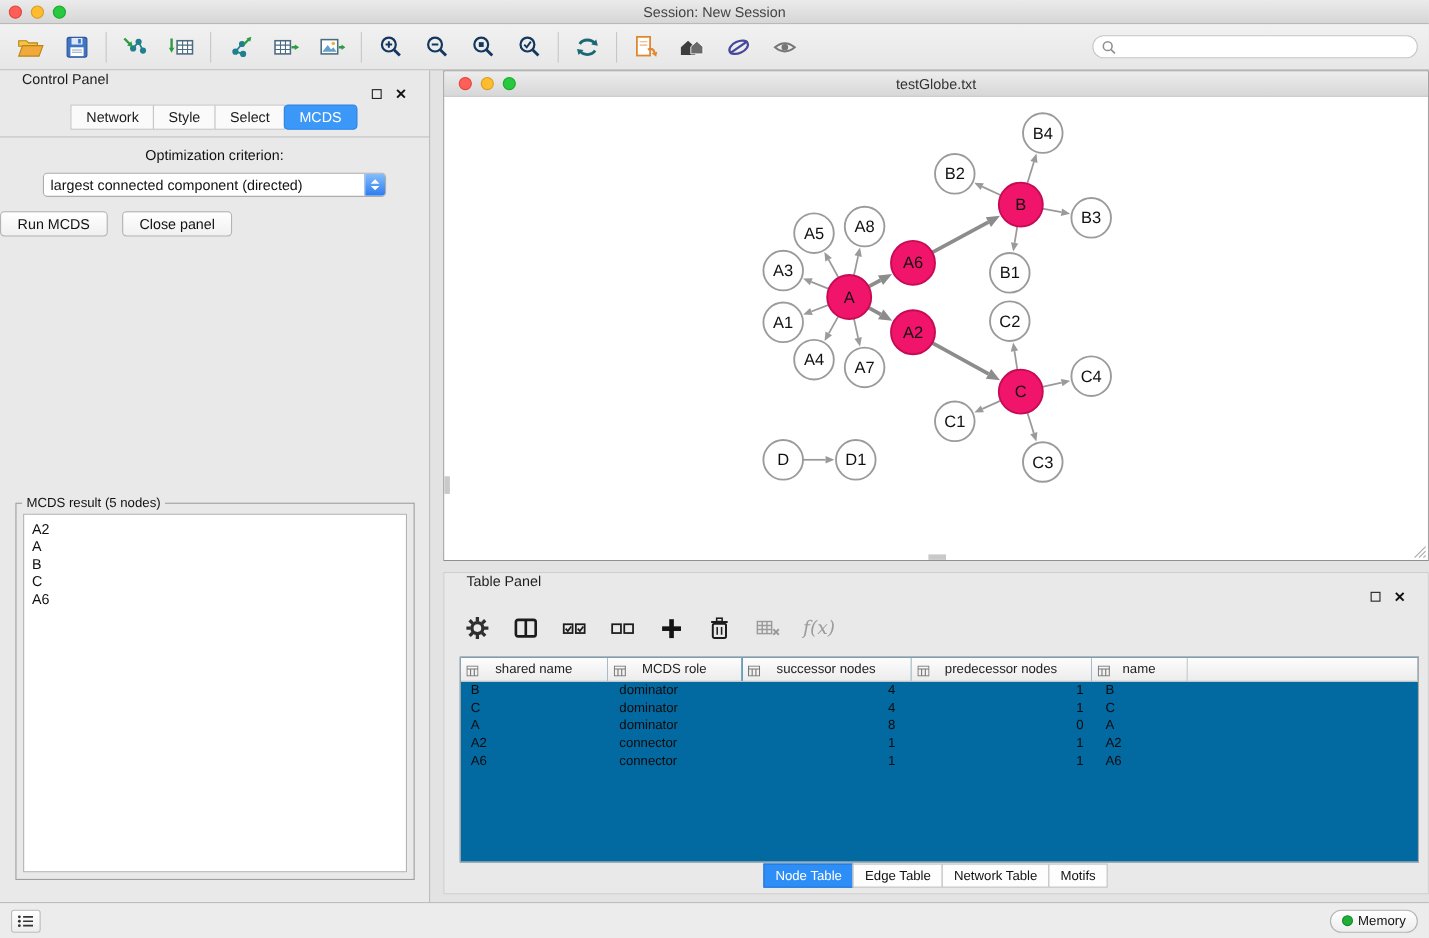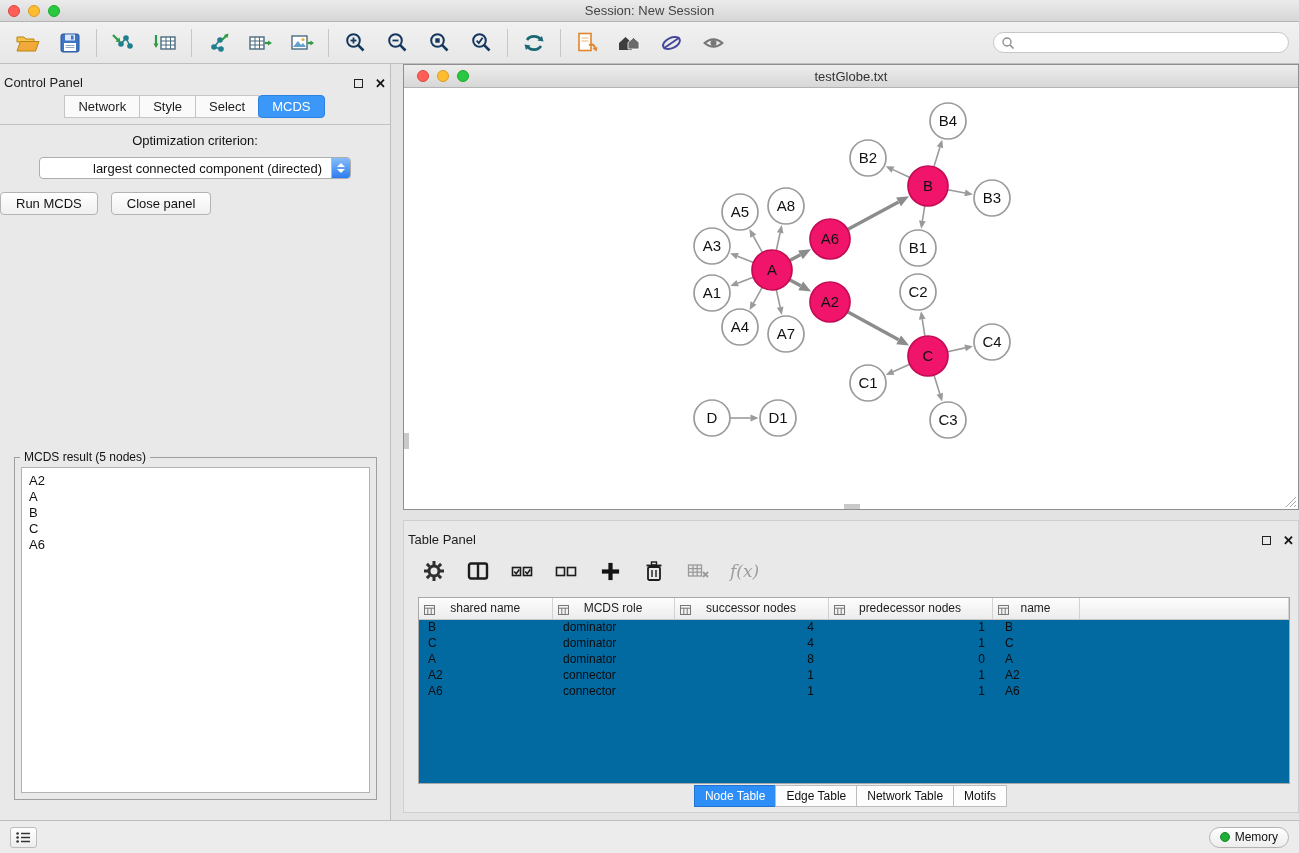--- a/index.html
+++ b/index.html
@@ -25,30 +25,30 @@
   .tb-group { display:flex; align-items:center; gap:10px; }
   .tb-sep { width:1px; height:28px; background:#c7c7c7; margin:0 10px; }
   .tb-btn { width:32px; height:32px; display:flex; align-items:center; justify-content:center; border-radius:4px; }
   .search-wrap { position:absolute; right:10px; top:10px; width:296px; height:21px;
     background:#fff; border:1px solid #c6c6c6; border-radius:11px; display:flex; align-items:center; padding-left:7px; }
   .search-wrap input { border:none; outline:none; flex:1; font-size:12px; font-family:"Liberation Sans",sans-serif; background:transparent; }
 
   
   .control-panel { position:absolute; left:0; top:64px; width:391px; bottom:33px;
     background:#e9e9e9; border-right:1px solid #bdbdbd; }
-  .panel-header { height:26px; display:flex; align-items:flex-end; padding:0 4px; font-size:13px; color:#1c1c1c; }
+  .panel-header { height:26px; display:flex; align-items:flex-start; padding:0 20px; font-size:13px; color:#1c1c1c;flex-direction:column; }
   .panel-controls { margin-left:auto; display:flex; gap:12px; align-items:center; }
   .float-box { width:9px; height:9px; border:1.5px solid #222; display:inline-block; }
   .close-x { font-size:13px; font-weight:bold; color:#111; line-height:1; }
   .cp-tabs { display:flex; justify-content:center; padding-top:5px; border-bottom:1px solid #c2c2c2; padding-bottom:6px; }
   .cp-tab { font-size:13px; color:#1c1c1c; padding:3px 13px; background:#fafafa; border:1px solid #c6c6c6; margin-left:-1px; }
   .cp-tab.selected { background:#3b97f8; border-color:#2c82e2; color:#fff; border-radius:4px; }
   .opt-label { text-align:center; font-size:13px; color:#111; margin-top:8px; }
   .combo { width:312px; height:22px; margin:9px auto 0; background:#fff; border:1px solid #adadad;
-    border-radius:4px; display:flex; align-items:stretch; overflow:hidden;padding-left:47px; }
+    border-radius:4px; display:flex; align-items:stretch; overflow:hidden; }
   .combo-text { flex:1; font-size:13px; color:#111; padding:3px 6px; white-space:nowrap; overflow:hidden; }
   .combo-btn { width:19px; background:linear-gradient(#84bdfb,#2d7cee); display:flex; flex-direction:column;
     align-items:center; justify-content:center; gap:2px; border-left:1px solid #9cbfe8; }
   .combo-btn .up { width:0; height:0; border-left:4px solid transparent; border-right:4px solid transparent; border-bottom:4px solid #fff; }
   .combo-btn .down { width:0; height:0; border-left:4px solid transparent; border-right:4px solid transparent; border-top:4px solid #fff; }
   .cp-buttons { display:flex; gap:13px; margin-top:13px; }
   .mac-btn { background:linear-gradient(#ffffff,#f0f0f0); border:1px solid #b3b3b3; border-radius:4px;
     font-size:13px; color:#111; padding:3px 15px; }
   .result-group { position:absolute; left:14px; right:13px; top:393px; bottom:20px; border:1px solid #9f9f9f; }
   .result-legend { position:absolute; top:-8px; left:5px; background:#e9e9e9; padding:0 4px; font-size:12px; color:#111; }

